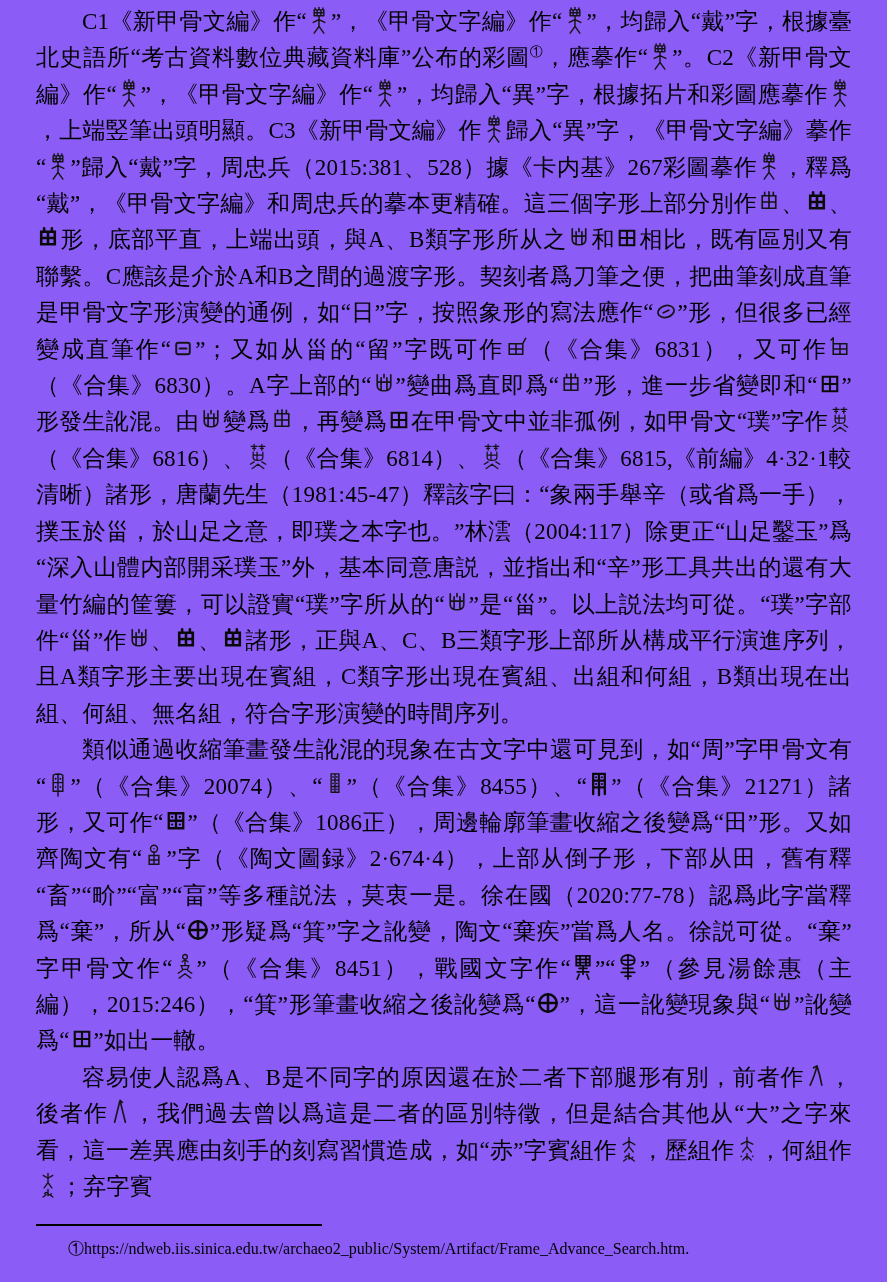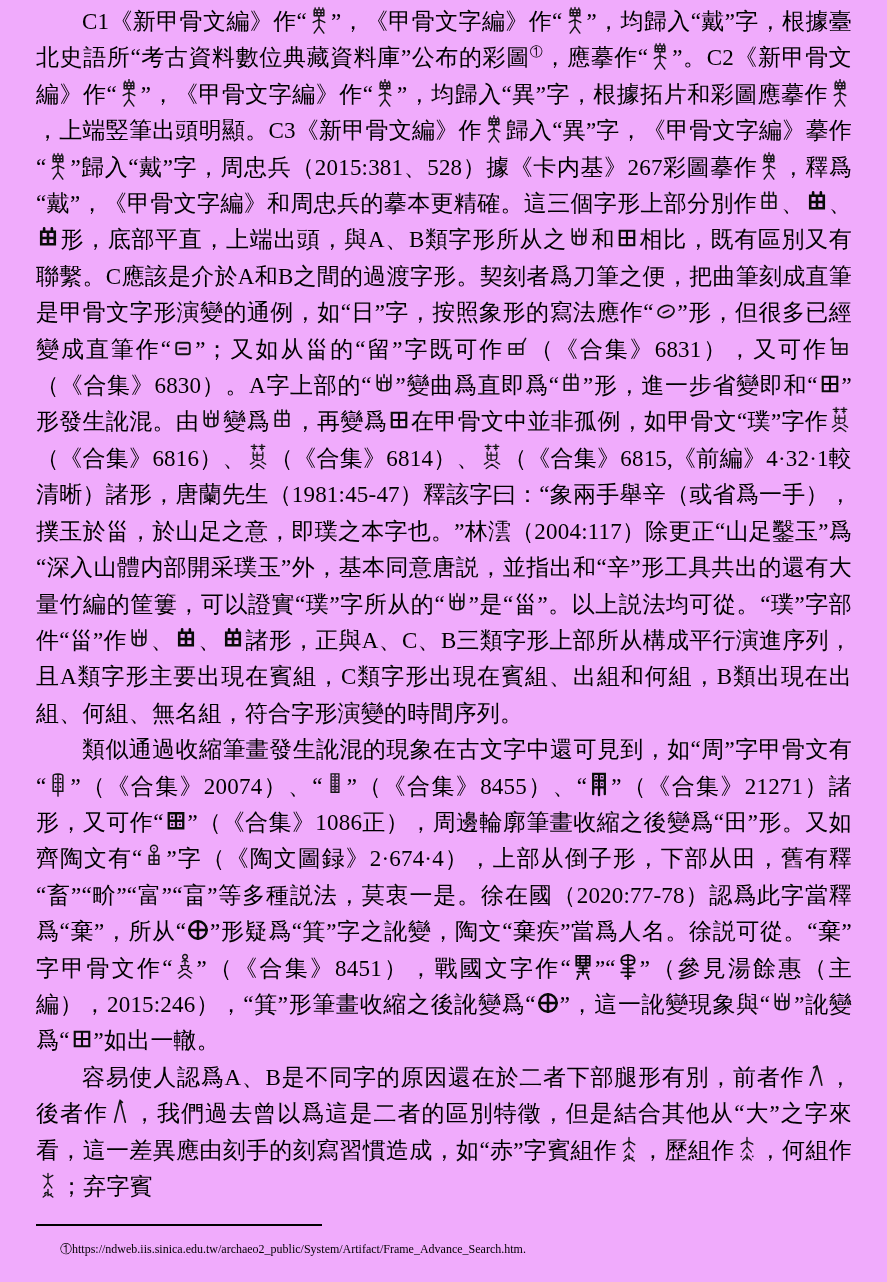--- a/index.html
+++ b/index.html
@@ -1,19 +1,19 @@
 <!DOCTYPE html>
 <html lang="zh-Hant"><head>
 <meta charset="utf-8">
 <style>
   html,body{margin:0;padding:0;background:#fff;}
   .page{
     position:relative;
     width:887px;height:1282px;
-    background:#f0abfc;
+    background:#8b5cf6;
     color:#000;
     font-family:"Liberation Serif","DejaVu Serif",serif;
     overflow:hidden;
   }
   .text-block{
     position:absolute;
     left:36px;top:4px;width:816px;
     font-size:23px;
     line-height:36.4px;
     text-align:justify;
@@ -31,21 +31,21 @@
   .glyph svg{width:100%;height:100%;display:block;}
   .fn-divider{
     position:absolute;
     left:36px;top:1224px;
     width:286px;height:0;
     border-top:2px solid #000;
   }
   .footnote{
     position:absolute;
     left:36px;top:1234px;width:816px;
-    font-size:12px;
+    font-size:16px;
     line-height:30px;
     text-indent:2em;
     white-space:nowrap;
   }
 </style>
 </head>
 <body>
 
 <div class="page">
   <div class="text-block">

